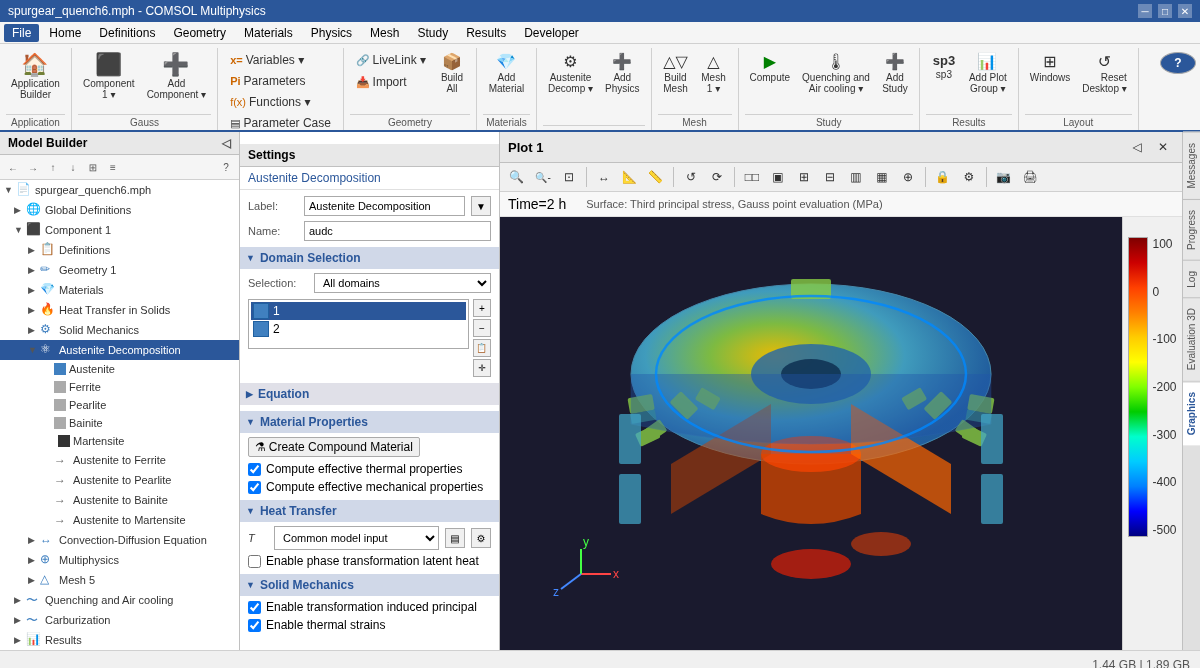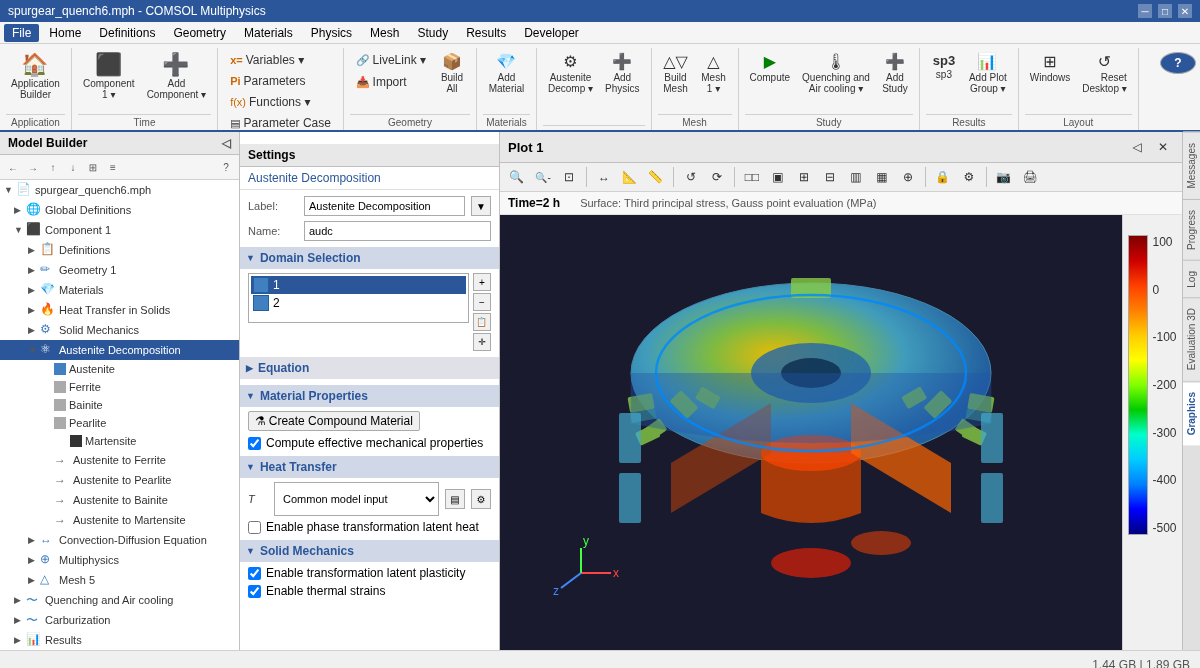--- a/index.html
+++ b/index.html
@@ -241,21 +241,21 @@
     .domain-btn { width: 18px; height: 18px; background: #f0f0f0; border: 1px solid #aaa; cursor: pointer; font-size: 10px; display: flex; align-items: center; justify-content: center; }
     .checkbox-row { display: flex; align-items: center; gap: 5px; margin-bottom: 4px; font-size: 11px; }
     .checkbox-row input { margin: 0; }
     .temperature-row { display: flex; align-items: center; gap: 6px; margin-bottom: 4px; }
     .temp-var { width: 20px; font-size: 11px; color: #333; font-style: italic; }
     .temp-dropdown {
       flex: 1;
       border: 1px solid #aaa;
       padding: 2px 4px;
       font-size: 11px;
-      height: 34px;
+      height: 24px;
       background: white;
     }
     .create-compound-btn {
       background: #f0f0f0;
       border: 1px solid #aaa;
       padding: 2px 6px;
       font-size: 10px;
       cursor: pointer;
       border-radius: 2px;
       display: flex;
@@ -398,21 +398,21 @@
     <div class="ribbon-group-items">
       <div class="ribbon-btn">
         <span class="icon">⬛</span>
         <span style="font-size:10px;text-align:center;">Component<br>1 ▾</span>
       </div>
       <div class="ribbon-btn">
         <span class="icon">➕</span>
         <span style="font-size:10px;text-align:center;">Add<br>Component ▾</span>
       </div>
     </div>
-    <div class="ribbon-group-label">Time</div>
+    <div class="ribbon-group-label">Gauss</div>
   </div>
 
   <div class="ribbon-group">
     <div class="ribbon-group-items" style="flex-direction:column;gap:1px;">
       <div class="ribbon-btn-sm">
         <span style="color:#cc6600;font-weight:bold;font-size:11px;">x=</span>
         <span>Variables ▾</span>
       </div>
       <div class="ribbon-btn-sm">
         <span style="color:#cc6600;font-weight:bold;font-size:11px;">Pi</span>
@@ -608,28 +608,28 @@
         <span class="tree-label" style="color:#333;">Austenite</span>
       </div>
       <div class="tree-item" style="padding-left:42px;">
         <span class="tree-arrow"> </span>
         <span class="tree-icon" style="background:#aaa;width:12px;height:12px;display:inline-block;vertical-align:middle;"></span>
         <span class="tree-label" style="color:#333;">Ferrite</span>
       </div>
       <div class="tree-item" style="padding-left:42px;">
         <span class="tree-arrow"> </span>
         <span class="tree-icon" style="background:#aaa;width:12px;height:12px;display:inline-block;vertical-align:middle;"></span>
-        <span class="tree-label" style="color:#333;">Bainite</span>
+        <span class="tree-label" style="color:#333;">Pearlite</span>
       </div>
       <div class="tree-item" style="padding-left:42px;">
         <span class="tree-arrow"> </span>
         <span class="tree-icon" style="background:#aaa;width:12px;height:12px;display:inline-block;vertical-align:middle;"></span>
-        <span class="tree-label" style="color:#333;">Pearlite</span>
-      </div>
-      <div class="tree-item" style="padding-left:58px;">
+        <span class="tree-label" style="color:#333;">Bainite</span>
+      </div>
+      <div class="tree-item" style="padding-left:46px;">
         <span class="tree-arrow"> </span>
         <span class="tree-icon" style="background:#333;width:12px;height:12px;display:inline-block;vertical-align:middle;"></span>
         <span class="tree-label" style="color:#333;">Martensite</span>
       </div>
       <div class="tree-item" style="padding-left:42px;">
         <span class="tree-arrow"> </span>
         <span class="tree-icon" style="color:#666;">→</span>
         <span class="tree-label" style="color:#333;">Austenite to Ferrite</span>
       </div>
       <div class="tree-item" style="padding-left:42px;">
@@ -692,20 +692,26 @@
         <button style="width:20px;height:20px;font-size:10px;background:#f0f0f0;border:1px solid #aaa;cursor:pointer;">▼</button>
       </div>
       <div class="form-row">
         <span class="form-label">Name:</span>
         <input type="text" class="form-input" value="audc" style="">
       </div>
 
       <div class="section-header">
         <span class="section-arrow">▼</span>
         <span>Domain Selection</span>
+      </div>
+      <div class="selection-row">
+        <span class="selection-label">Selection:</span>
+        <select class="selection-dropdown">
+          <option>All domains</option>
+        </select>
       </div>
       <div style="display:flex;gap:4px;margin-bottom:6px;">
         <div class="domain-list" style="flex:1;">
           <div class="domain-item selected">
             <div class="domain-icon"></div>
             <span>1</span>
           </div>
           <div class="domain-item">
             <div class="domain-icon"></div>
             <span>2</span>
@@ -729,20 +735,24 @@
         <span>Material Properties</span>
       </div>
       <div style="display:flex;align-items:center;justify-content:space-between;margin-bottom:5px;">
         <button class="create-compound-btn">
           <span>⚗</span>
           <span>Create Compound Material</span>
         </button>
       </div>
       <div class="checkbox-row">
         <input type="checkbox" checked="" style="">
+        <span>Compute effective thermal properties</span>
+      </div>
+      <div class="checkbox-row">
+        <input type="checkbox" checked="" style="">
         <span>Compute effective mechanical properties</span>
       </div>
 
       <div class="section-header">
         <span class="section-arrow">▼</span>
         <span>Heat Transfer</span>
       </div>
       <div class="temperature-row">
         <span class="temp-var">T</span>
         <select class="temp-dropdown">
@@ -755,21 +765,21 @@
         <input type="checkbox" style="">
         <span>Enable phase transformation latent heat</span>
       </div>
 
       <div class="section-header">
         <span class="section-arrow">▼</span>
         <span>Solid Mechanics</span>
       </div>
       <div class="checkbox-row">
         <input type="checkbox" checked="" style="">
-        <span>Enable transformation latent plasticity</span>
+        <span>Enable transformation induced principal</span>
       </div>
       <div class="checkbox-row">
         <input type="checkbox" checked="" style="">
         <span>Enable thermal strains</span>
       </div>
 
     </div>
   </div>
 
   <div class="plot-panel">
@@ -802,21 +812,21 @@
       <button class="plot-btn">⊕</button>
       <div class="plot-sep"></div>
       <button class="plot-btn">🔒</button>
       <button class="plot-btn">⚙</button>
       <div class="plot-sep"></div>
       <button class="plot-btn">📷</button>
       <button class="plot-btn">🖨</button>
     </div>
 
     <div style="display:flex;padding:4px 8px;background:#f8f8f8;border-bottom:1px solid #e0e0e0;align-items:center;gap:20px;">
-      <span style="font-size:12px;font-weight:bold;">Time=2 h</span>
+      <span style="font-size:14px;font-weight:normal;">Time=2 h</span>
       <span style="font-size:11px;color:#555;">Surface: Third principal stress, Gauss point evaluation (MPa)</span>
     </div>
 
     <div class="plot-area">
       <div class="plot-canvas">
 
         <svg width="560" height="380" viewBox="0 0 560 380">
           <defs>
             <radialGradient id="gearGrad" cx="40%" cy="40%" r="60%">
               <stop offset="0%" style="stop-color:#ffcc00"></stop>

